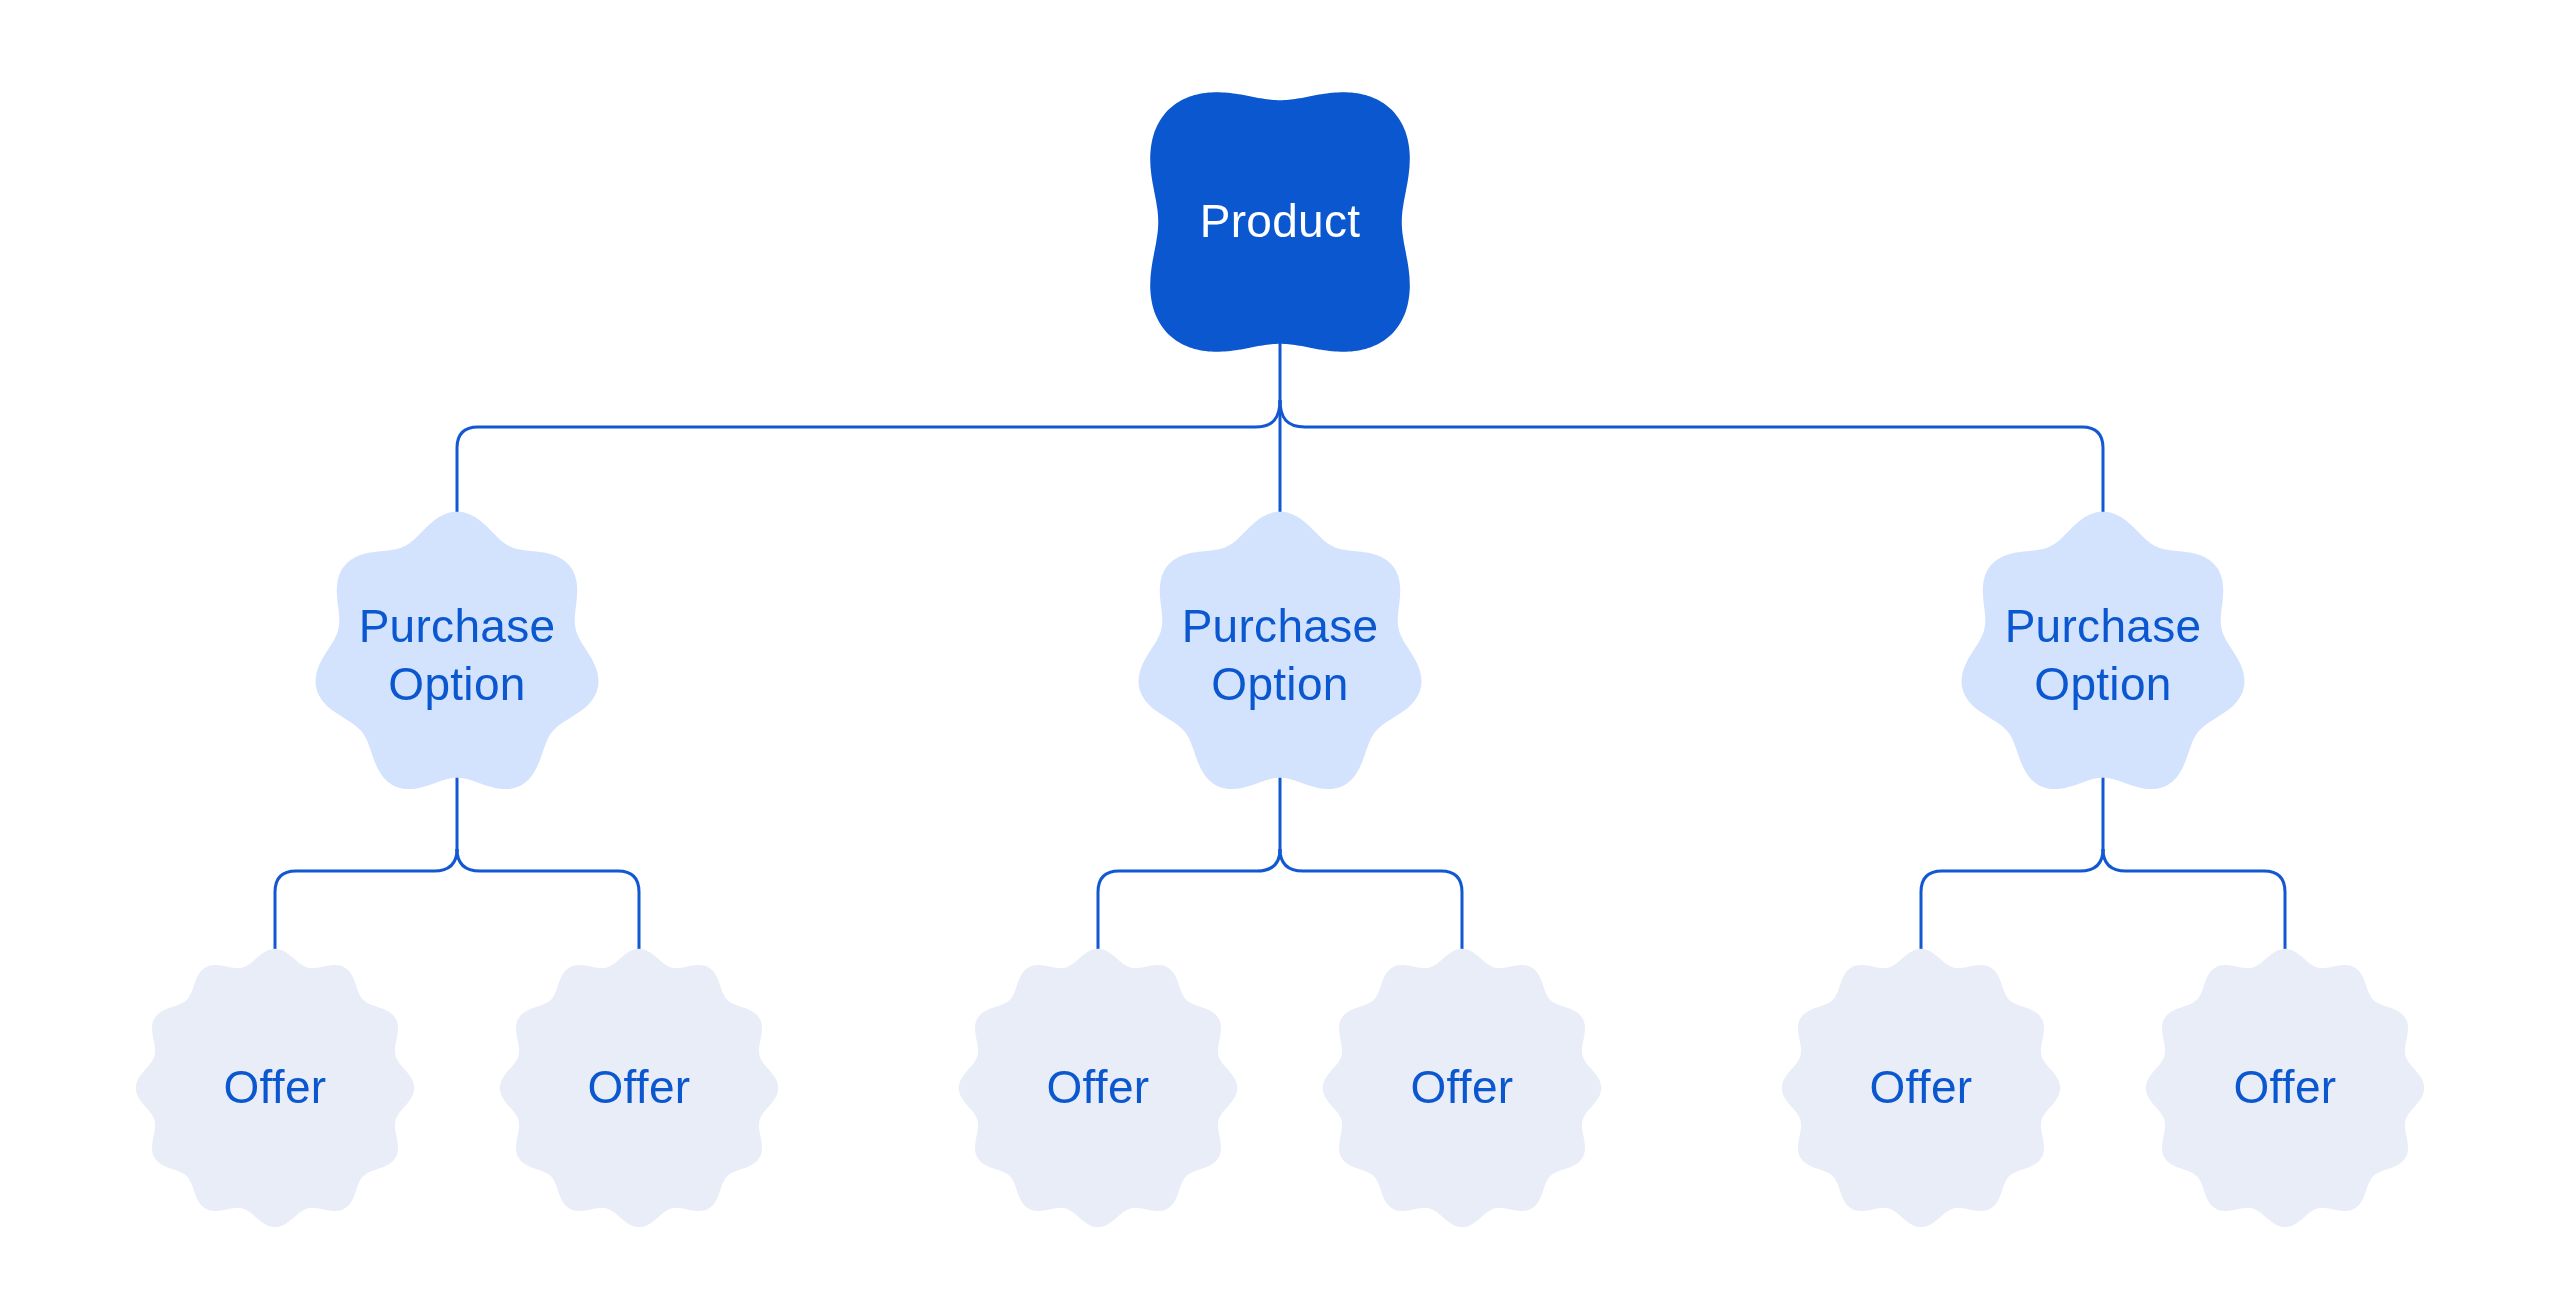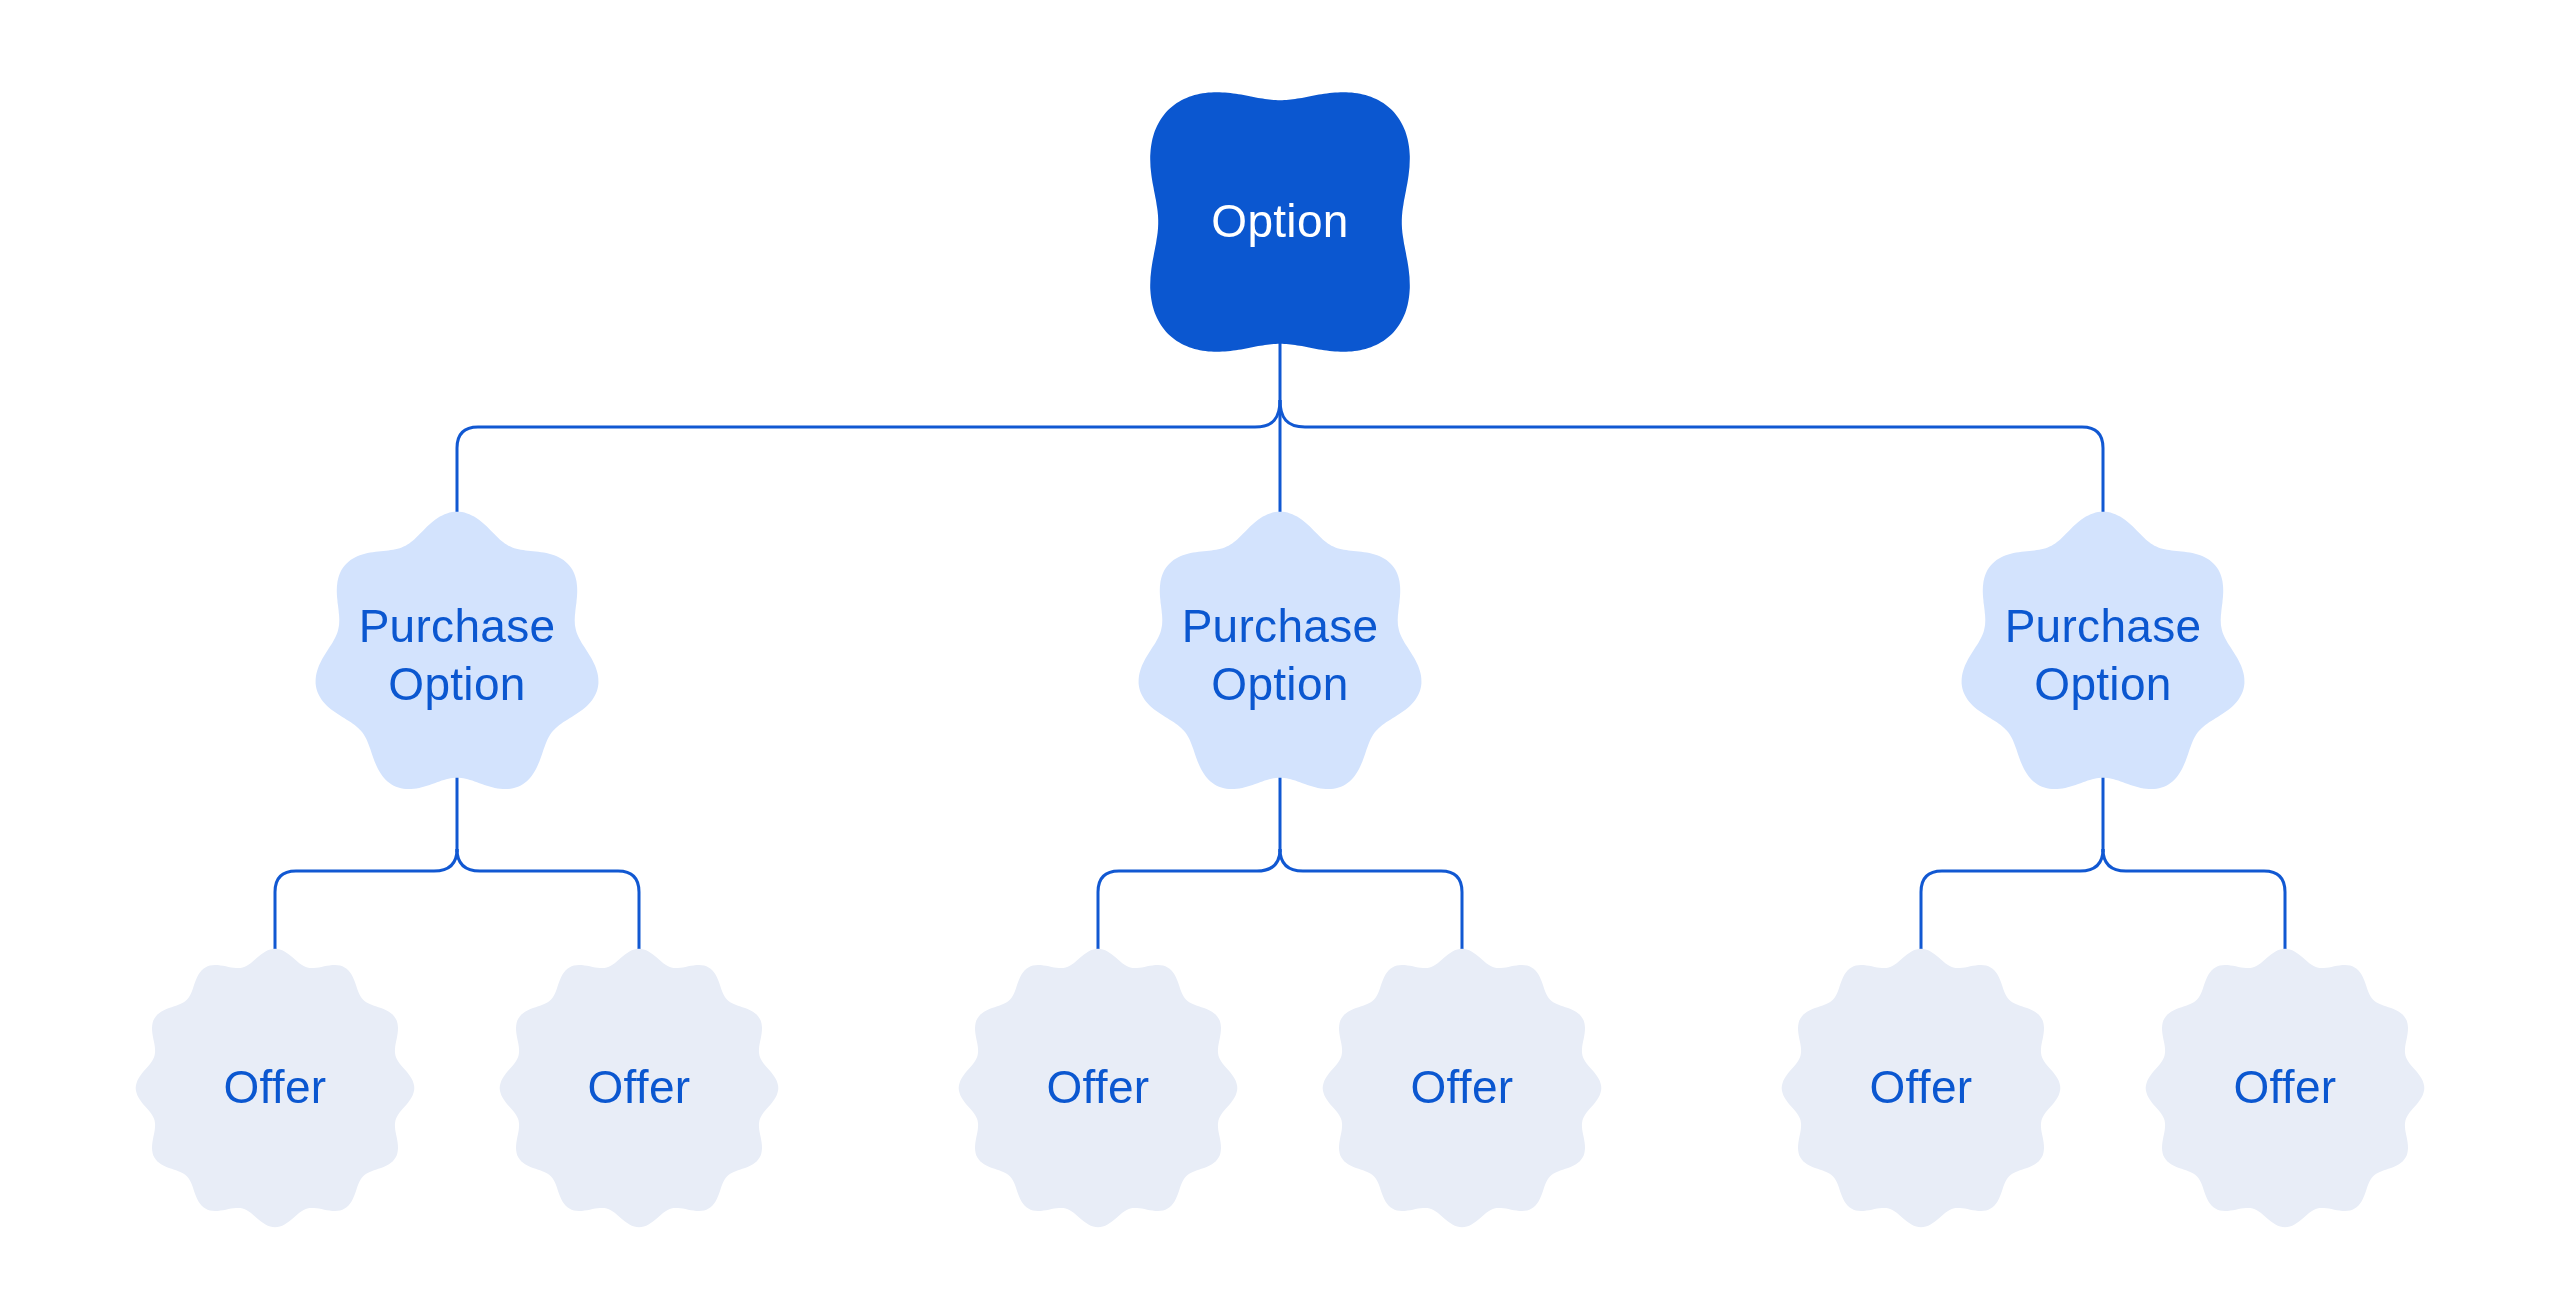--- a/index.html
+++ b/index.html
@@ -73,21 +73,21 @@
       <path d="M2103 770 L2103 852"></path>
       <path d="M2103 849 C2103 863 2096 871 2080 871 L1942 871 Q1921 871 1921 892 L1921 950"></path>
       <path d="M2103 849 C2103 863 2110 871 2126 871 L2264 871 Q2285 871 2285 892 L2285 950"></path>
     </g>
   </svg>
 
   <div class="node pos-product">
     <svg class="blob" viewBox="-160 -160 320 320">
       <path fill="#0B57D0" d="M121.8 0.0L121.8 2.1L121.9 4.3L122.0 6.4L122.2 8.5L122.4 10.7L122.7 12.9L123.0 15.1L123.4 17.3L123.7 19.6L124.1 21.9L124.6 24.2L125.0 26.6L125.5 29.0L126.0 31.4L126.4 33.9L126.9 36.4L127.4 38.9L127.8 41.5L128.2 44.1L128.6 46.8L128.9 49.5L129.2 52.2L129.5 55.0L129.6 57.7L129.7 60.5L129.8 63.3L129.8 66.1L129.6 68.9L129.4 71.7L129.1 74.5L128.7 77.3L128.2 80.1L127.6 82.9L126.9 85.6L126.1 88.3L125.2 90.9L124.1 93.5L123.0 96.1L121.7 98.6L120.3 101.0L118.9 103.3L117.3 105.6L115.6 107.8L113.8 109.9L111.9 111.9L109.9 113.8L107.8 115.6L105.6 117.3L103.3 118.9L101.0 120.3L98.6 121.7L96.1 123.0L93.5 124.1L90.9 125.2L88.3 126.1L85.6 126.9L82.9 127.6L80.1 128.2L77.3 128.7L74.6 129.1L71.7 129.4L68.9 129.6L66.1 129.8L63.3 129.8L60.5 129.7L57.7 129.6L55.0 129.5L52.2 129.2L49.5 128.9L46.8 128.6L44.1 128.2L41.5 127.8L38.9 127.4L36.4 126.9L33.9 126.4L31.4 126.0L29.0 125.5L26.6 125.0L24.2 124.6L21.9 124.1L19.6 123.7L17.3 123.4L15.1 123.0L12.9 122.7L10.7 122.4L8.5 122.2L6.4 122.0L4.3 121.9L2.1 121.8L0.0 121.8L-2.1 121.8L-4.3 121.9L-6.4 122.0L-8.5 122.2L-10.7 122.4L-12.9 122.7L-15.1 123.0L-17.3 123.4L-19.6 123.7L-21.9 124.1L-24.2 124.6L-26.6 125.0L-29.0 125.5L-31.4 126.0L-33.9 126.4L-36.4 126.9L-38.9 127.4L-41.5 127.8L-44.1 128.2L-46.8 128.6L-49.5 128.9L-52.2 129.2L-55.0 129.5L-57.7 129.6L-60.5 129.7L-63.3 129.8L-66.1 129.8L-68.9 129.6L-71.7 129.4L-74.5 129.1L-77.3 128.7L-80.1 128.2L-82.9 127.6L-85.6 126.9L-88.3 126.1L-90.9 125.2L-93.5 124.1L-96.1 123.0L-98.6 121.7L-101.0 120.3L-103.3 118.9L-105.6 117.3L-107.8 115.6L-109.9 113.8L-111.9 111.9L-113.8 109.9L-115.6 107.8L-117.3 105.6L-118.9 103.3L-120.3 101.0L-121.7 98.6L-123.0 96.1L-124.1 93.5L-125.2 90.9L-126.1 88.3L-126.9 85.6L-127.6 82.9L-128.2 80.1L-128.7 77.3L-129.1 74.5L-129.4 71.7L-129.6 68.9L-129.8 66.1L-129.8 63.3L-129.7 60.5L-129.6 57.7L-129.5 55.0L-129.2 52.2L-128.9 49.5L-128.6 46.8L-128.2 44.1L-127.8 41.5L-127.4 38.9L-126.9 36.4L-126.4 33.9L-126.0 31.4L-125.5 29.0L-125.0 26.6L-124.6 24.2L-124.1 21.9L-123.7 19.6L-123.4 17.3L-123.0 15.1L-122.7 12.9L-122.4 10.7L-122.2 8.5L-122.0 6.4L-121.9 4.3L-121.8 2.1L-121.8 0.0L-121.8 -2.1L-121.9 -4.3L-122.0 -6.4L-122.2 -8.5L-122.4 -10.7L-122.7 -12.9L-123.0 -15.1L-123.4 -17.3L-123.7 -19.6L-124.1 -21.9L-124.6 -24.2L-125.0 -26.6L-125.5 -29.0L-126.0 -31.4L-126.4 -33.9L-126.9 -36.4L-127.4 -38.9L-127.8 -41.5L-128.2 -44.1L-128.6 -46.8L-128.9 -49.5L-129.2 -52.2L-129.5 -55.0L-129.6 -57.7L-129.7 -60.5L-129.8 -63.3L-129.8 -66.1L-129.6 -68.9L-129.4 -71.7L-129.1 -74.6L-128.7 -77.3L-128.2 -80.1L-127.6 -82.9L-126.9 -85.6L-126.1 -88.3L-125.2 -90.9L-124.1 -93.5L-123.0 -96.1L-121.7 -98.6L-120.3 -101.0L-118.9 -103.3L-117.3 -105.6L-115.6 -107.8L-113.8 -109.9L-111.9 -111.9L-109.9 -113.8L-107.8 -115.6L-105.6 -117.3L-103.3 -118.9L-101.0 -120.3L-98.6 -121.7L-96.1 -123.0L-93.5 -124.1L-90.9 -125.2L-88.3 -126.1L-85.6 -126.9L-82.9 -127.6L-80.1 -128.2L-77.3 -128.7L-74.6 -129.1L-71.7 -129.4L-68.9 -129.6L-66.1 -129.8L-63.3 -129.8L-60.5 -129.7L-57.7 -129.6L-55.0 -129.5L-52.2 -129.2L-49.5 -128.9L-46.8 -128.6L-44.1 -128.2L-41.5 -127.8L-38.9 -127.4L-36.4 -126.9L-33.9 -126.4L-31.4 -126.0L-29.0 -125.5L-26.6 -125.0L-24.2 -124.6L-21.9 -124.1L-19.6 -123.7L-17.3 -123.4L-15.1 -123.0L-12.9 -122.7L-10.7 -122.4L-8.5 -122.2L-6.4 -122.0L-4.3 -121.9L-2.1 -121.8L-0.0 -121.8L2.1 -121.8L4.3 -121.9L6.4 -122.0L8.5 -122.2L10.7 -122.4L12.9 -122.7L15.1 -123.0L17.3 -123.4L19.6 -123.7L21.9 -124.1L24.2 -124.6L26.6 -125.0L29.0 -125.5L31.4 -126.0L33.9 -126.4L36.4 -126.9L38.9 -127.4L41.5 -127.8L44.1 -128.2L46.8 -128.6L49.5 -128.9L52.2 -129.2L55.0 -129.5L57.7 -129.6L60.5 -129.7L63.3 -129.8L66.1 -129.8L68.9 -129.6L71.7 -129.4L74.6 -129.1L77.3 -128.7L80.1 -128.2L82.9 -127.6L85.6 -126.9L88.3 -126.1L90.9 -125.2L93.5 -124.1L96.1 -123.0L98.6 -121.7L101.0 -120.3L103.3 -118.9L105.6 -117.3L107.8 -115.6L109.9 -113.8L111.9 -111.9L113.8 -109.9L115.6 -107.8L117.3 -105.6L118.9 -103.3L120.3 -101.0L121.7 -98.6L123.0 -96.1L124.1 -93.5L125.2 -90.9L126.1 -88.3L126.9 -85.6L127.6 -82.9L128.2 -80.1L128.7 -77.3L129.1 -74.6L129.4 -71.7L129.6 -68.9L129.8 -66.1L129.8 -63.3L129.7 -60.5L129.6 -57.7L129.5 -55.0L129.2 -52.2L128.9 -49.5L128.6 -46.8L128.2 -44.1L127.8 -41.5L127.4 -38.9L126.9 -36.4L126.4 -33.9L126.0 -31.4L125.5 -29.0L125.0 -26.6L124.6 -24.2L124.1 -21.9L123.7 -19.6L123.4 -17.3L123.0 -15.1L122.7 -12.9L122.4 -10.7L122.2 -8.5L122.0 -6.4L121.9 -4.3L121.8 -2.1L121.8 -0.0Z"></path>
     </svg>
-    <div class="label" style="color: rgb(255, 255, 255);">Option</div>
+    <div class="label" style="color: rgb(255, 255, 255);">Product</div>
   </div>
 
   <div class="node option pos-po1">
     <svg class="blob" viewBox="-160 -160 320 320">
       <path fill="#D3E3FD" d="M133.0 0.0L134.4 2.3L135.7 4.7L136.9 7.2L138.0 9.6L139.0 12.2L139.8 14.7L140.5 17.2L141.0 19.8L141.3 22.4L141.4 24.9L141.4 27.5L141.1 30.0L140.6 32.5L139.9 34.9L139.0 37.2L137.9 39.5L136.6 41.8L135.2 43.9L133.6 46.0L131.8 48.0L129.9 49.9L127.9 51.7L125.8 53.4L123.6 55.1L121.4 56.6L119.2 58.1L116.9 59.6L114.7 61.0L112.5 62.3L110.3 63.7L108.2 65.0L106.1 66.3L104.2 67.7L102.3 69.0L100.6 70.4L98.9 71.9L97.4 73.4L95.9 74.9L94.6 76.6L93.4 78.3L92.2 80.2L91.2 82.1L90.2 84.1L89.3 86.2L88.4 88.4L87.6 90.7L86.7 93.0L85.9 95.4L85.1 97.9L84.2 100.4L83.3 102.9L82.4 105.4L81.3 107.9L80.2 110.4L79.0 112.9L77.7 115.2L76.3 117.5L74.8 119.7L73.2 121.7L71.4 123.7L69.5 125.4L67.5 127.0L65.4 128.5L63.3 129.7L61.0 130.7L58.6 131.6L56.1 132.3L53.6 132.7L51.1 133.0L48.5 133.1L45.8 133.0L43.2 132.8L40.5 132.4L37.8 131.9L35.2 131.3L32.6 130.6L30.0 129.8L27.4 128.9L24.9 128.1L22.4 127.2L20.0 126.3L17.6 125.4L15.3 124.6L13.0 123.9L10.8 123.3L8.6 122.7L6.4 122.3L4.3 122.0L2.1 121.8L0.0 121.7L-2.1 121.8L-4.3 122.0L-6.4 122.3L-8.6 122.7L-10.8 123.3L-13.0 123.9L-15.3 124.6L-17.6 125.4L-20.0 126.3L-22.4 127.2L-24.9 128.1L-27.4 128.9L-30.0 129.8L-32.6 130.6L-35.2 131.3L-37.8 131.9L-40.5 132.4L-43.2 132.8L-45.8 133.0L-48.5 133.1L-51.1 133.0L-53.6 132.7L-56.1 132.3L-58.6 131.6L-61.0 130.7L-63.3 129.7L-65.4 128.5L-67.5 127.0L-69.5 125.4L-71.4 123.7L-73.2 121.7L-74.8 119.7L-76.3 117.5L-77.7 115.2L-79.0 112.9L-80.2 110.4L-81.3 107.9L-82.4 105.4L-83.3 102.9L-84.2 100.4L-85.1 97.9L-85.9 95.4L-86.7 93.0L-87.6 90.7L-88.4 88.4L-89.3 86.2L-90.2 84.1L-91.2 82.1L-92.2 80.2L-93.4 78.3L-94.6 76.6L-95.9 74.9L-97.4 73.4L-98.9 71.9L-100.6 70.4L-102.3 69.0L-104.2 67.7L-106.1 66.3L-108.2 65.0L-110.3 63.7L-112.5 62.3L-114.7 61.0L-116.9 59.6L-119.2 58.1L-121.4 56.6L-123.6 55.1L-125.8 53.4L-127.9 51.7L-129.9 49.9L-131.8 48.0L-133.6 46.0L-135.2 43.9L-136.6 41.8L-137.9 39.5L-139.0 37.2L-139.9 34.9L-140.6 32.5L-141.1 30.0L-141.4 27.5L-141.4 24.9L-141.3 22.4L-141.0 19.8L-140.5 17.2L-139.8 14.7L-139.0 12.2L-138.0 9.6L-136.9 7.2L-135.7 4.7L-134.4 2.3L-133.0 0.0L-131.6 -2.3L-130.2 -4.5L-128.8 -6.7L-127.4 -8.9L-126.0 -11.0L-124.7 -13.1L-123.5 -15.2L-122.4 -17.2L-121.4 -19.2L-120.5 -21.3L-119.7 -23.3L-119.1 -25.3L-118.6 -27.4L-118.2 -29.5L-117.9 -31.6L-117.8 -33.8L-117.7 -36.0L-117.8 -38.3L-117.9 -40.6L-118.2 -43.0L-118.4 -45.5L-118.7 -48.0L-119.0 -50.5L-119.4 -53.1L-119.6 -55.8L-119.9 -58.5L-120.1 -61.2L-120.2 -63.9L-120.2 -66.6L-120.1 -69.3L-119.8 -72.0L-119.5 -74.6L-118.9 -77.2L-118.2 -79.7L-117.3 -82.2L-116.3 -84.5L-115.1 -86.7L-113.7 -88.8L-112.1 -90.8L-110.4 -92.6L-108.5 -94.3L-106.5 -95.9L-104.4 -97.3L-102.1 -98.6L-99.7 -99.7L-97.2 -100.7L-94.7 -101.5L-92.1 -102.3L-89.4 -102.9L-86.8 -103.4L-84.1 -103.8L-81.4 -104.2L-78.7 -104.5L-76.1 -104.8L-73.5 -105.0L-71.0 -105.3L-68.6 -105.6L-66.2 -105.9L-63.9 -106.3L-61.6 -106.7L-59.4 -107.2L-57.3 -107.8L-55.3 -108.6L-53.4 -109.4L-51.4 -110.3L-49.6 -111.4L-47.8 -112.6L-46.0 -113.9L-44.3 -115.3L-42.5 -116.8L-40.8 -118.5L-39.0 -120.2L-37.3 -121.9L-35.5 -123.8L-33.7 -125.6L-31.8 -127.5L-29.9 -129.4L-27.9 -131.2L-25.9 -133.1L-23.8 -134.8L-21.6 -136.4L-19.4 -138.0L-17.1 -139.4L-14.8 -140.6L-12.4 -141.7L-10.0 -142.6L-7.5 -143.4L-5.0 -143.9L-2.5 -144.2L-0.0 -144.3L2.5 -144.2L5.0 -143.9L7.5 -143.4L10.0 -142.6L12.4 -141.7L14.8 -140.6L17.1 -139.4L19.4 -138.0L21.6 -136.4L23.8 -134.8L25.9 -133.1L27.9 -131.2L29.9 -129.4L31.8 -127.5L33.7 -125.6L35.5 -123.8L37.3 -121.9L39.0 -120.2L40.8 -118.5L42.5 -116.8L44.3 -115.3L46.0 -113.9L47.8 -112.6L49.6 -111.4L51.4 -110.3L53.4 -109.4L55.3 -108.6L57.3 -107.8L59.4 -107.2L61.6 -106.7L63.9 -106.3L66.2 -105.9L68.6 -105.6L71.0 -105.3L73.5 -105.0L76.1 -104.8L78.7 -104.5L81.4 -104.2L84.1 -103.8L86.8 -103.4L89.4 -102.9L92.1 -102.3L94.7 -101.5L97.2 -100.7L99.7 -99.7L102.1 -98.6L104.4 -97.3L106.5 -95.9L108.5 -94.3L110.4 -92.6L112.1 -90.8L113.7 -88.8L115.1 -86.7L116.3 -84.5L117.3 -82.2L118.2 -79.7L118.9 -77.2L119.5 -74.6L119.8 -72.0L120.1 -69.3L120.2 -66.6L120.2 -63.9L120.1 -61.2L119.9 -58.5L119.6 -55.8L119.4 -53.1L119.0 -50.5L118.7 -48.0L118.4 -45.5L118.2 -43.0L117.9 -40.6L117.8 -38.3L117.7 -36.0L117.8 -33.8L117.9 -31.6L118.2 -29.5L118.6 -27.4L119.1 -25.3L119.7 -23.3L120.5 -21.3L121.4 -19.2L122.4 -17.2L123.5 -15.2L124.7 -13.1L126.0 -11.0L127.4 -8.9L128.8 -6.7L130.2 -4.5L131.6 -2.3L133.0 -0.0Z"></path>
     </svg>
     <div class="label" style="color: rgb(11, 87, 208);">Purchase Option</div>
   </div>
 
   <div class="node option pos-po2">

